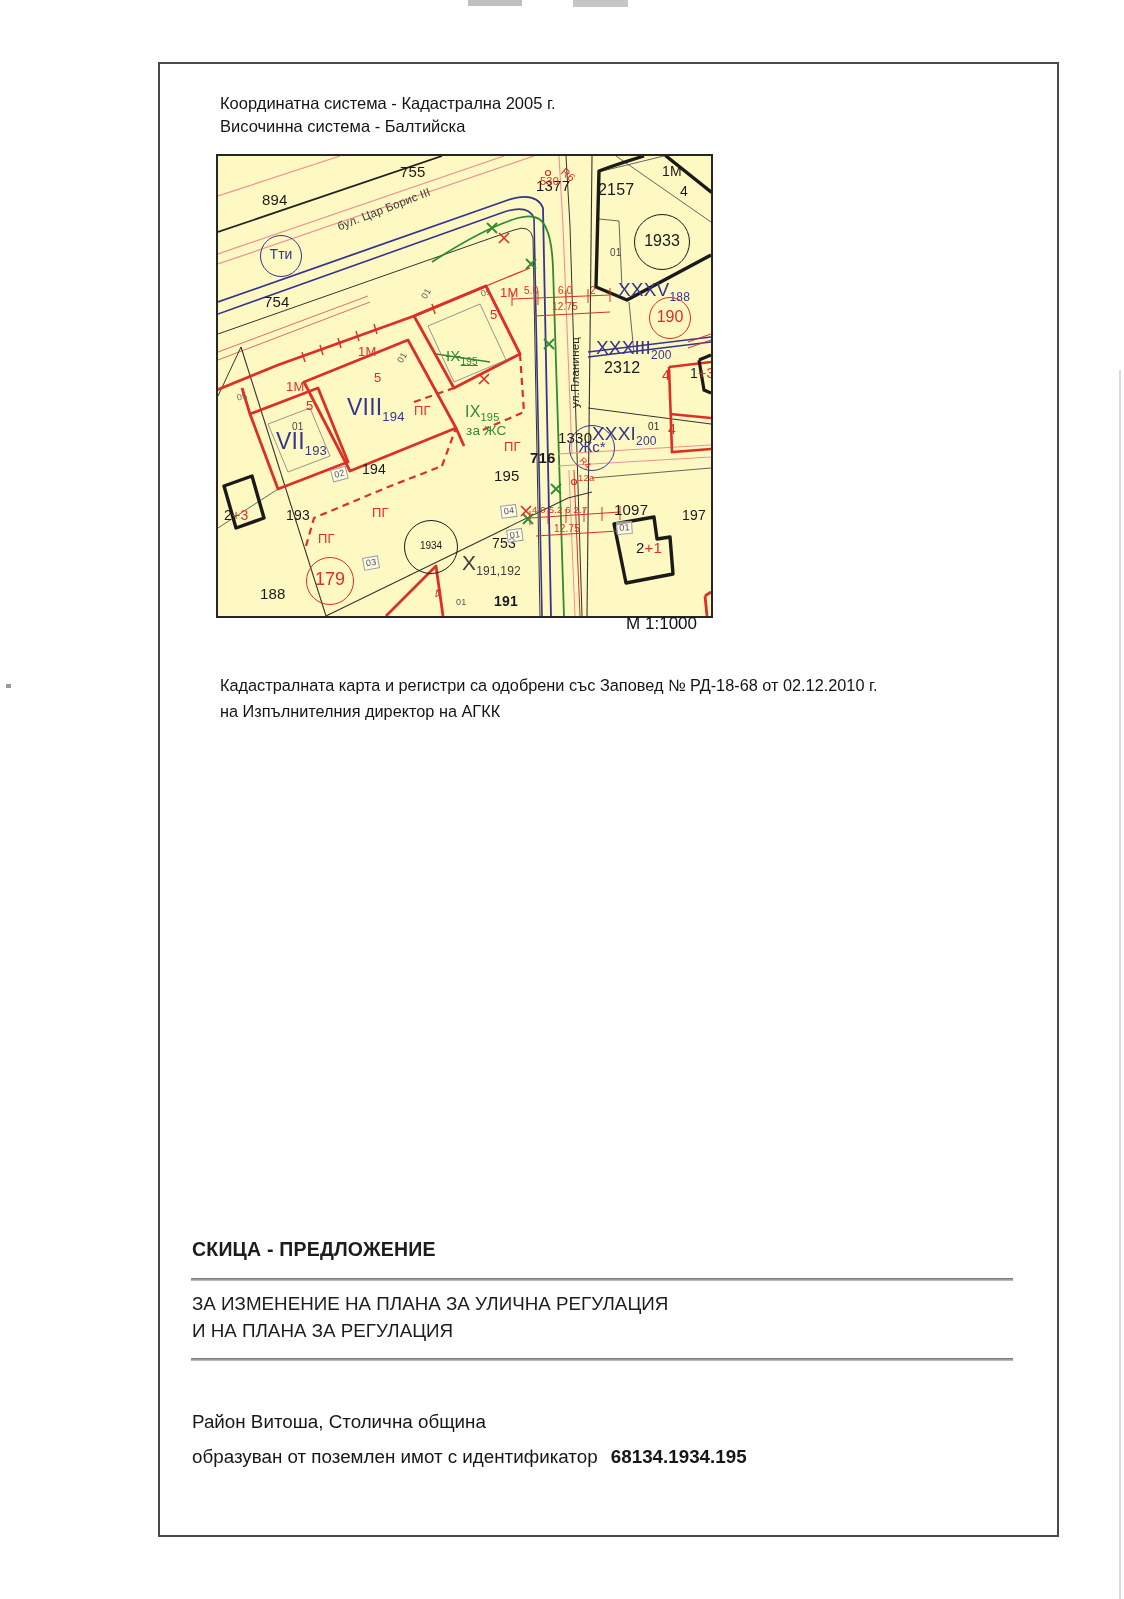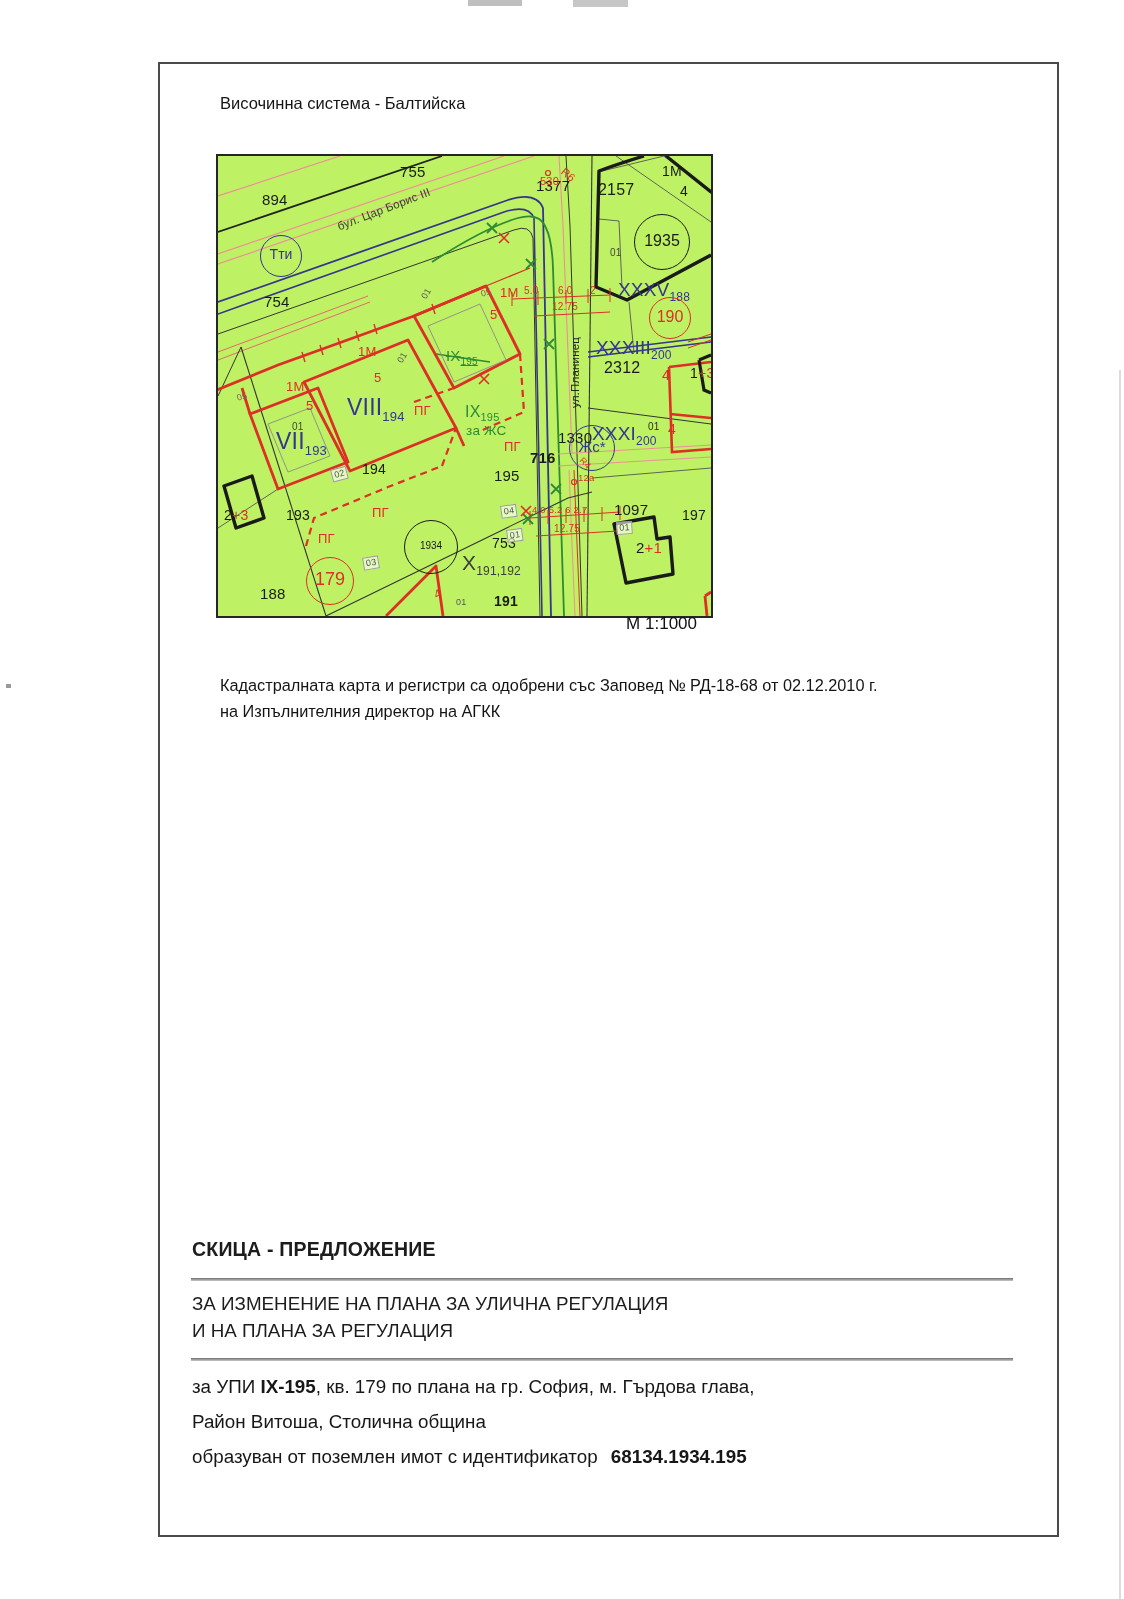--- a/index.html
+++ b/index.html
@@ -9,21 +9,21 @@
     overflow:hidden;
   }
   .abs{position:absolute;}
   #page-frame{
     left:158px;top:62px;width:897px;height:1471px;
     border:2px solid #4a4a4a;background:#ffffff;
   }
   #header-block{left:218px;top:90px;font-size:16.5px;line-height:23px;color:#151515;}
   #map-box{
     left:214px;top:152px;width:493px;height:460px;
-    border:2px solid #262626;overflow:hidden;background:#bef264;
+    border:2px solid #262626;overflow:hidden;background:#fef9c3;
   }
   #map-box svg{position:absolute;left:0;top:0;}
   .map-label{
     position:absolute;white-space:nowrap;line-height:1;
     transform-origin:0 0;letter-spacing:0.2px;
   }
   .map-label sub{line-height:0;}
   .map-label.boxed{border:1px solid #9a9a9a;padding:1px 2px;background:rgba(255,255,255,.6);}
   .map-circle{
     position:absolute;border-radius:50%;text-align:center;
@@ -45,20 +45,21 @@
 <body>
 
 <div class="abs artifact" style="left:468px;top:0;width:54px;height:6px;"></div>
 <div class="abs artifact" style="left:573px;top:0;width:55px;height:7px;background:#c6c6c6;"></div>
 <div class="abs" style="left:1119px;top:370px;width:2px;height:1229px;background:#dcdcdc;"></div>
 <div class="abs" style="left:6px;top:684px;width:5px;height:4px;background:#9a9a9a;"></div>
 
 <div id="page-frame" class="abs">
 
   <div id="header-block" class="abs" style="left:60px;top:28px;">
+    <div>Координатна система - Кадастрална 2005 г.</div>
     <div>Височинна система - Балтийска</div>
   </div>
 
   <div id="map-box" class="abs" style="left:56px;top:90px;">
     <svg width="493" height="460" viewBox="0 0 493 460">
 
       <line x1="0" y1="40" x2="122" y2="0" stroke="#ef8f96" stroke-width="1.2"></line>
       <line x1="0" y1="76" x2="224" y2="0" stroke="#222" stroke-width="1.8"></line>
       <line x1="0" y1="98" x2="286" y2="0" stroke="#ef8f96" stroke-width="1.2"></line>
       <line x1="0" y1="108" x2="316" y2="0" stroke="#ef8f96" stroke-width="1.2"></line>
@@ -233,21 +234,21 @@
         <span class="map-label" style="left: 400px; top: 124px; font-size: 19px; color: rgb(53, 53, 142);">XXXV<sub style="font-size: 12px;">188</sub></span>
         <span class="map-label" style="left: 378px; top: 182px; font-size: 19px; color: rgb(53, 53, 142);">XXXIII<sub style="font-size: 12px;">200</sub></span>
         <span class="map-label" style="left: 374px; top: 268px; font-size: 19px; color: rgb(53, 53, 142);">XXXI<sub style="font-size: 12px;">200</sub></span>
         <span class="map-label" style="left: 228px; top: 192px; font-size: 15px; color: rgb(46, 139, 52); text-decoration: line-through;">IX<sub style="font-size: 10px;">195</sub></span>
         <span class="map-label" style="left: 247px; top: 248px; font-size: 16px; color: rgb(46, 139, 52);">IX<sub style="font-size: 11px;">195</sub></span>
         <span class="map-label" style="left: 248px; top: 268px; font-size: 13.5px; color: rgb(46, 139, 52);">за ЖС</span>
         <span class="map-label" style="left: 118px; top: 66px; font-size: 11.5px; color: rgb(58, 58, 58); transform: rotate(-21deg);">бул. Цар Борис III</span>
         <span class="map-label" style="left: 352px; top: 252px; font-size: 11.5px; color: rgb(34, 34, 34); transform: rotate(-90deg);">ул.Планинец</span>
         <span class="map-circle" style="left: 42px; top: 79px; width: 40px; height: 40px; border: 1.6px solid rgb(53, 53, 142); color: rgb(53, 53, 142); font-size: 14px; line-height: 37px;">Тти</span>
         <span class="map-circle" style="left: 351px; top: 269px; width: 44px; height: 44px; border: 1.6px solid rgb(53, 53, 142); color: rgb(53, 53, 142); font-size: 15px; line-height: 41px;">Жс*</span>
-        <span class="map-circle" style="left: 416px; top: 58px; width: 54px; height: 54px; border: 1.6px solid rgb(26, 26, 26); color: rgb(26, 26, 26); font-size: 16px; line-height: 51px;">1935</span>
+        <span class="map-circle" style="left: 416px; top: 58px; width: 54px; height: 54px; border: 1.6px solid rgb(26, 26, 26); color: rgb(26, 26, 26); font-size: 16px; line-height: 51px;">1933</span>
         <span class="map-circle" style="left: 186px; top: 364px; width: 52px; height: 52px; border: 1.6px solid rgb(26, 26, 26); color: rgb(26, 26, 26); font-size: 10px; line-height: 49px;">1934</span>
         <span class="map-circle" style="left: 88px; top: 401px; width: 46px; height: 46px; border: 1.6px solid rgb(221, 47, 38); color: rgb(221, 47, 38); font-size: 18px; line-height: 43px;">179</span>
         <span class="map-circle" style="left: 431px; top: 141px; width: 40px; height: 40px; border: 1.6px solid rgb(221, 47, 38); color: rgb(221, 47, 38); font-size: 16px; line-height: 37px;">190</span>
       </div>
   </div>
 
   <div id="scale-label" class="abs" style="left:360px;top:550px;">М 1:1000</div>
 
   <div id="paragraph-block" class="abs" style="left:60px;top:609px;">
       <div class="para-line">Кадастралната карта и регистри са одобрени със Заповед № РД-18-68 от 02.12.2010 г.</div>
@@ -255,21 +256,18 @@
     </div>
 
   <div id="footer-title" class="abs" style="left:32px;top:1174px;">СКИЦА - ПРЕДЛОЖЕНИЕ</div>
   <div id="rule-1" class="abs rule" style="left:31px;top:1214px;"></div>
   <div id="footer-subtitle" class="abs" style="left:32px;top:1226px;">
     <div>ЗА ИЗМЕНЕНИЕ НА ПЛАНА ЗА УЛИЧНА РЕГУЛАЦИЯ</div>
     <div>И НА ПЛАНА ЗА РЕГУЛАЦИЯ</div>
   </div>
   <div id="rule-2" class="abs rule" style="left:31px;top:1294px;"></div>
 
-  <div id="detail-1" class="abs detail-line" style="left:32px;top:1312px;">
-    <span>за УПИ </span><span class="bold">IX-195</span><span>, кв. 179 по плана на гр. София, м. Гърдова глава,</span>
-  </div>
   <div id="detail-2" class="abs detail-line" style="left:32px;top:1347px;">Район Витоша, Столична община</div>
   <div id="detail-3" class="abs detail-line" style="left:32px;top:1382px;">
     <span>образуван от поземлен имот с идентификатор </span><span class="bold" style="margin-left:8px;">68134.1934.195</span>
   </div>
 
 </div>
 
 </body></html>

